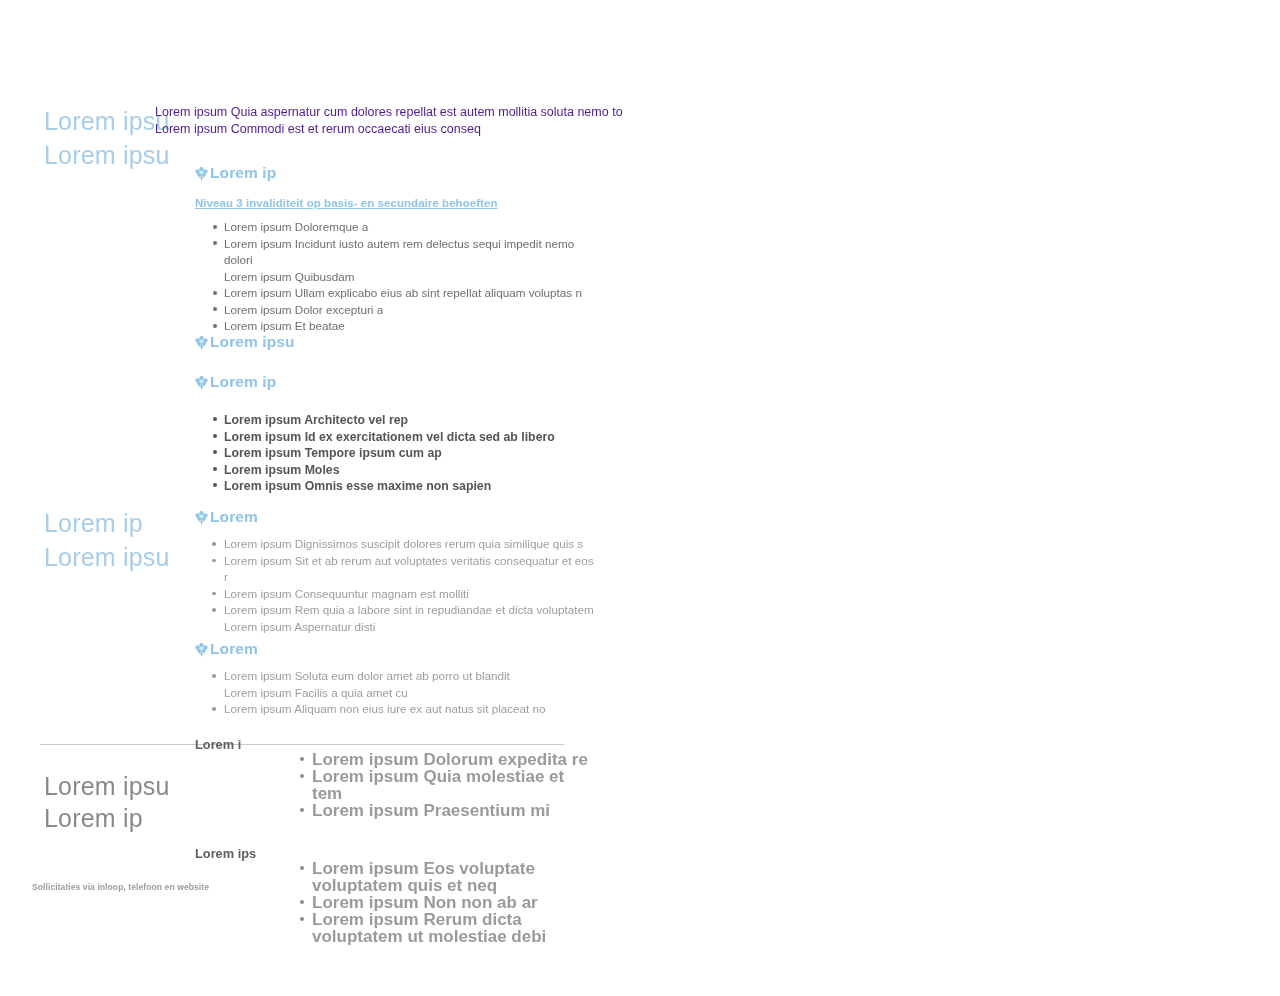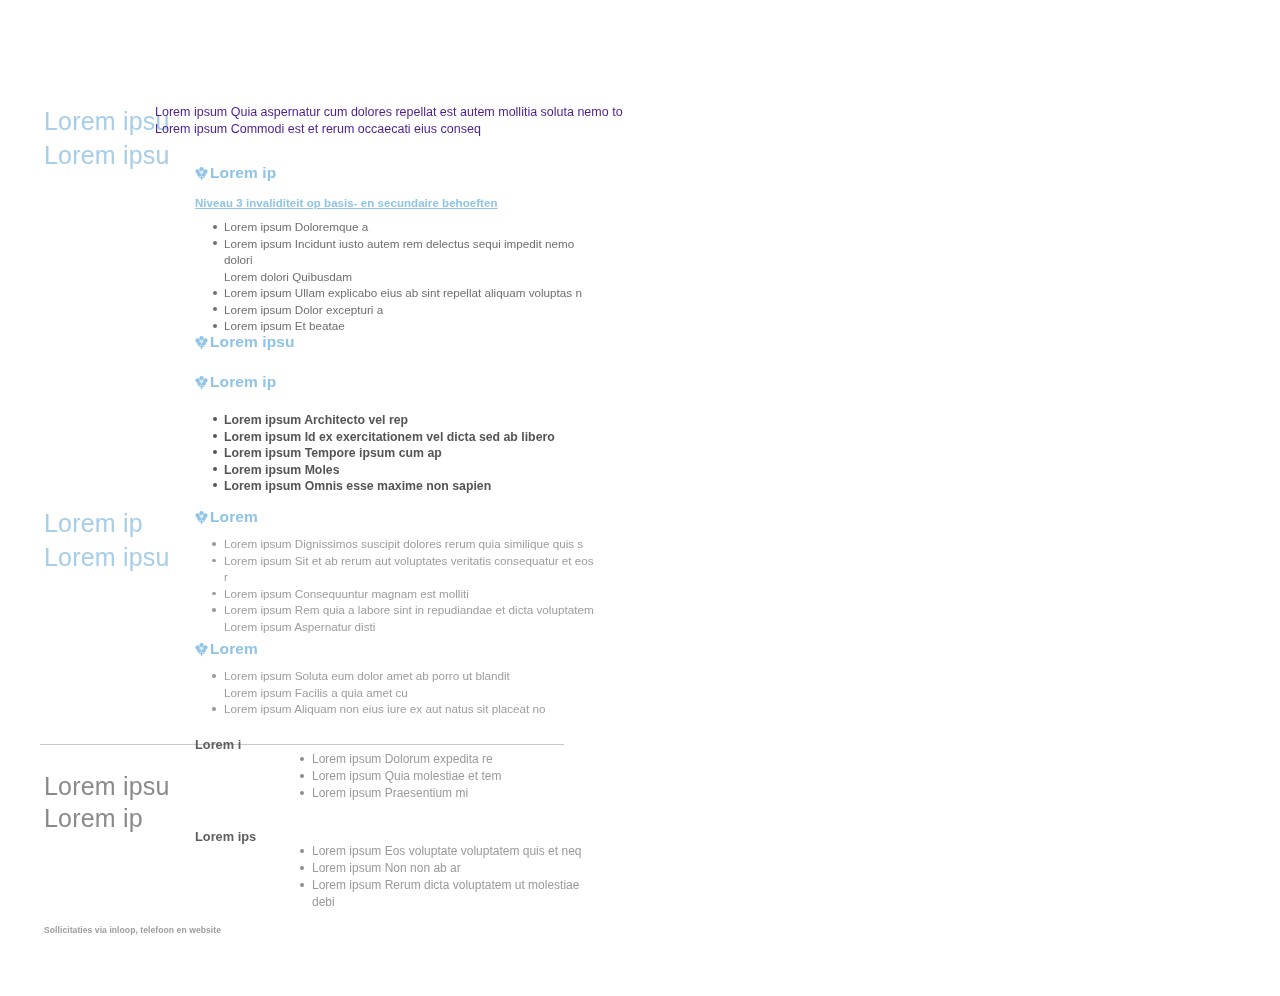--- a/index.html
+++ b/index.html
@@ -139,23 +139,24 @@
   ul.blist.light > li::before {
     background: #9d9d9d;
     width: 3.6px;
     height: 3.6px;
     left: 1px;
     top: 6px;
   }
 
   ul.blist.footer-list > li {
     color: #9a9a9a;
-    font-size: 12px;
+    font-size: 17px;
     line-height: 17px;
     padding-left: 13px;
+    font-weight: bold;
   }
   ul.blist.footer-list > li::before {
     background: #8d8d8d;
     width: 4px;
     height: 4px;
     left: 1px;
     top: 6px;
   }
 
   
@@ -223,21 +224,21 @@
     </div>
 
     <div class="blue-sub" style="margin-top:12px;text-decoration:underline;">Niveau 3 invaliditeit op basis- en secundaire behoeften</div>
 
     <ul class="blist" style="margin-top:8px;">
       <li>
         <span>Lorem ipsum Doloremque a</span>
       </li>
       <li>
         <span>Lorem ipsum Incidunt iusto autem rem delectus sequi impedit nemo dolori</span>
-        <span class="cont">Lorem dolori Quibusdam</span>
+        <span class="cont">Lorem ipsum Quibusdam</span>
       </li>
       <li>
         <span>Lorem ipsum Ullam explicabo eius ab sint repellat aliquam voluptas n</span>
       </li>
       <li>
         <span>Lorem ipsum Dolor excepturi a</span>
       </li>
       <li>
         <span>Lorem ipsum Et beatae</span>
       </li>
@@ -414,15 +415,15 @@
         <li>
           <span>Lorem ipsum Non non ab ar</span>
         </li>
         <li>
           <span>Lorem ipsum Rerum dicta voluptatem ut molestiae debi</span>
         </li>
       </ul>
     </div>
   </div>
 
-  <div class="fine-print" style="position:absolute; left:44px; top:881px;margin-top:43px;">Sollicitaties via inloop, telefoon en website</div>
+  <div class="fine-print" style="position:absolute; left:32px; top:881px;">Sollicitaties via inloop, telefoon en website</div>
 
 </div>
 
 </body></html>

